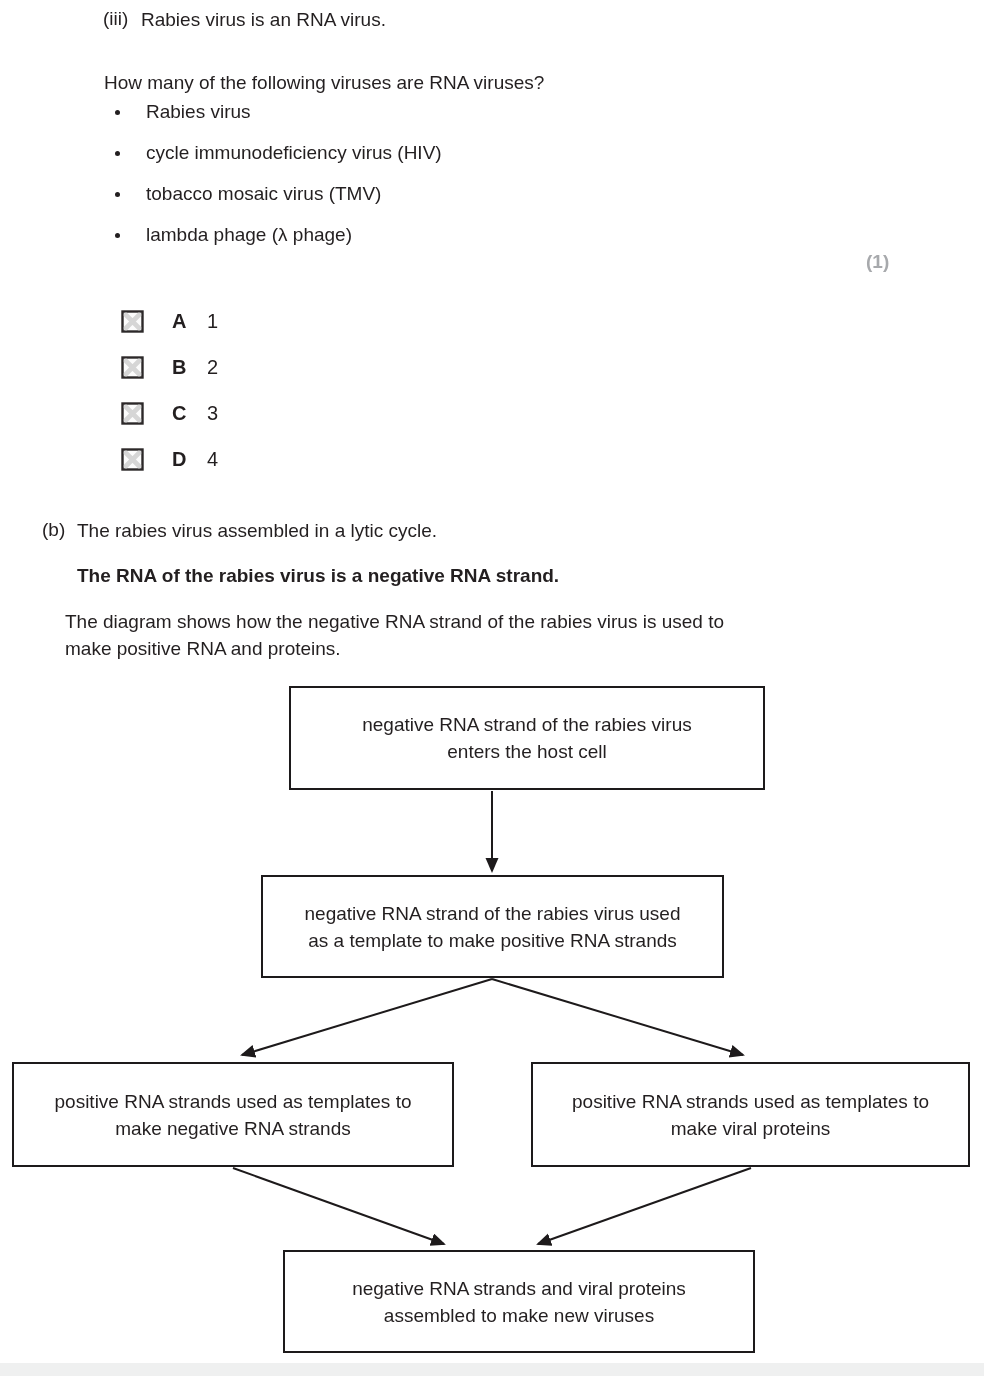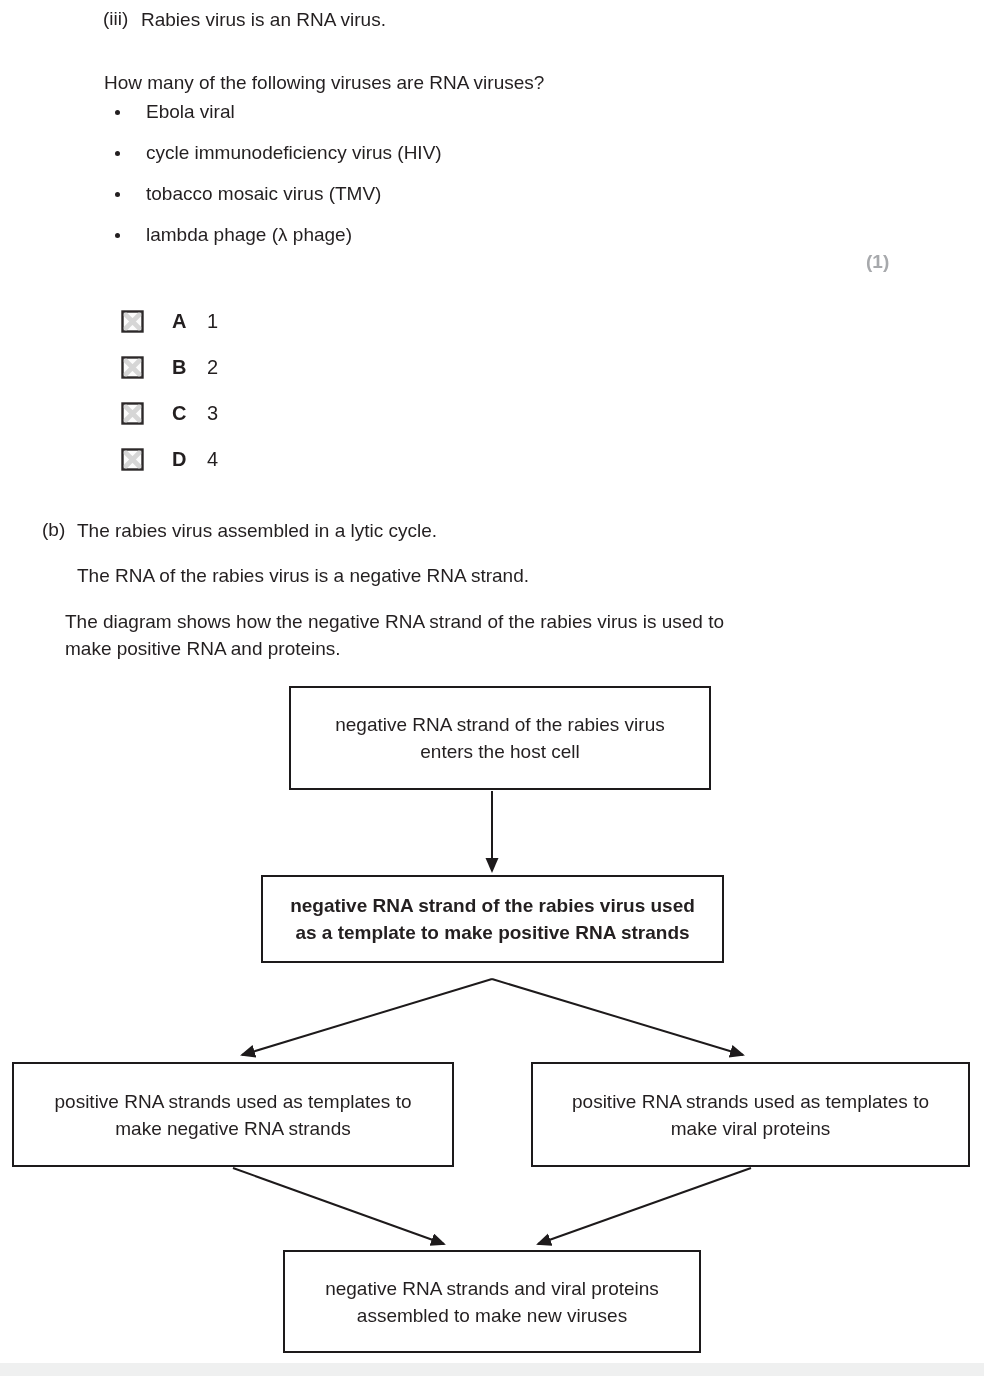--- a/index.html
+++ b/index.html
@@ -77,21 +77,21 @@
   <div class="abs stem-row" style="left:75px; top:8px;margin-left:28px;">
     <span class="part-label">(iii)</span>
     <span class="qline">Rabies virus is an RNA virus.</span>
   </div>
 
   <div class="abs qline" style="left:104px; top:59px;margin-top:12px;">How many of the following viruses are RNA viruses?</div>
 
   <div class="bullet-list">
     <div class="bullet-row">
       <span class="bullet-dot"></span>
-      <span class="bullet-text">Ebola viral</span>
+      <span class="bullet-text">Rabies virus</span>
     </div>
     <div class="bullet-row">
       <span class="bullet-dot"></span>
       <span class="bullet-text">cycle immunodeficiency virus (HIV)</span>
     </div>
     <div class="bullet-row">
       <span class="bullet-dot"></span>
       <span class="bullet-text">tobacco mosaic virus (TMV)</span>
     </div>
     <div class="bullet-row">
@@ -138,47 +138,47 @@
       </svg>
       <span class="option-letter">D</span>
       <span class="option-value">4</span>
     </div>
   </div>
 
   <div class="abs partb-row" style="left:42px; top:519px;">
     <span class="part-label">(b)</span>
     <span class="qline">The rabies virus assembled in a lytic cycle.</span>
   </div>
-  <div class="abs qline" style="left:77px; top:564px;">The RNA of the rabies virus is a negative RNA strand.</div>
+  <div class="abs qline" style="left:77px; top:564px;font-weight:bold;">The RNA of the rabies virus is a negative RNA strand.</div>
   <div class="abs wrap2" style="left:65px; top:608px;">The diagram shows how the negative RNA strand of the rabies virus is used to
 make positive RNA and proteins.</div>
 
   <svg id="arrow-layer" width="984" height="1376" viewBox="0 0 984 1376">
     <defs>
       <marker id="ah" markerUnits="userSpaceOnUse" markerWidth="18" markerHeight="16" refX="13" refY="6.5" orient="auto">
         <path d="M0,0 L15,6.5 L0,13 Z" fill="#1d1a1b"></path>
       </marker>
     </defs>
     <line x1="492" y1="791" x2="492" y2="871" stroke="#1d1a1b" stroke-width="2" marker-end="url(#ah)"></line>
     <line x1="492" y1="979" x2="242" y2="1055" stroke="#1d1a1b" stroke-width="2" marker-end="url(#ah)"></line>
     <line x1="492" y1="979" x2="743" y2="1055" stroke="#1d1a1b" stroke-width="2" marker-end="url(#ah)"></line>
     <line x1="233" y1="1168" x2="444" y2="1244" stroke="#1d1a1b" stroke-width="2" marker-end="url(#ah)"></line>
     <line x1="751" y1="1168" x2="538" y2="1244" stroke="#1d1a1b" stroke-width="2" marker-end="url(#ah)"></line>
   </svg>
 
-  <div class="flowbox" style="left:289px; top:686px; width:422px; height:104px;">negative RNA strand of the rabies virus
+  <div class="flowbox" style="left:289px; top:686px; width:476px; height:104px;">negative RNA strand of the rabies virus
 enters the host cell</div>
 
-  <div class="flowbox" style="left:261px; top:875px; width:463px; height:88px;font-weight:bold;">negative RNA strand of the rabies virus used
+  <div class="flowbox" style="left:261px; top:875px; width:463px; height:103px;">negative RNA strand of the rabies virus used
 as a template to make positive RNA strands</div>
 
   <div class="flowbox" style="left:12px; top:1062px; width:442px; height:105px;">positive RNA strands used as templates to
 make negative RNA strands</div>
 
   <div class="flowbox" style="left:531px; top:1062px; width:439px; height:105px;">positive RNA strands used as templates to
 make viral proteins</div>
 
-  <div class="flowbox" style="left:283px; top:1250px; width:418px; height:103px;">negative RNA strands and viral proteins
+  <div class="flowbox" style="left:283px; top:1250px; width:472px; height:103px;">negative RNA strands and viral proteins
 assembled to make new viruses</div>
 
   <div class="footer-strip"></div>
 
 </div>
 
 </body></html>

